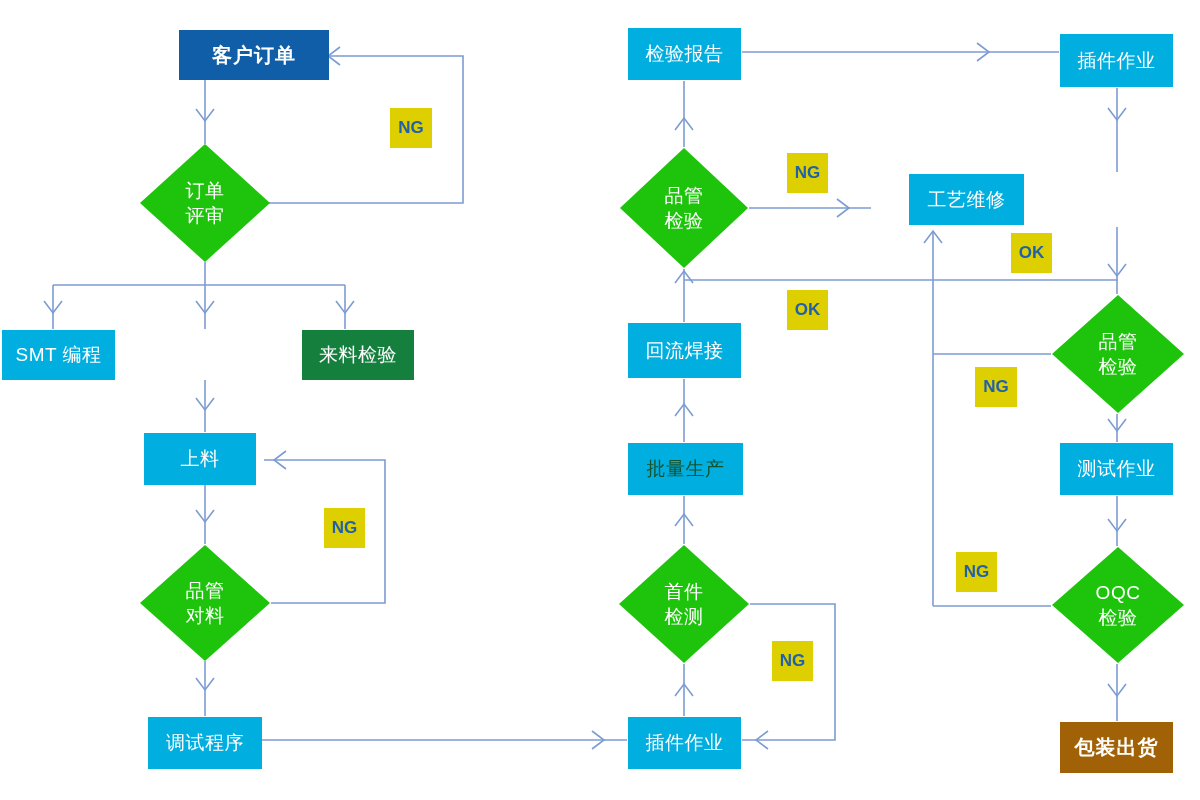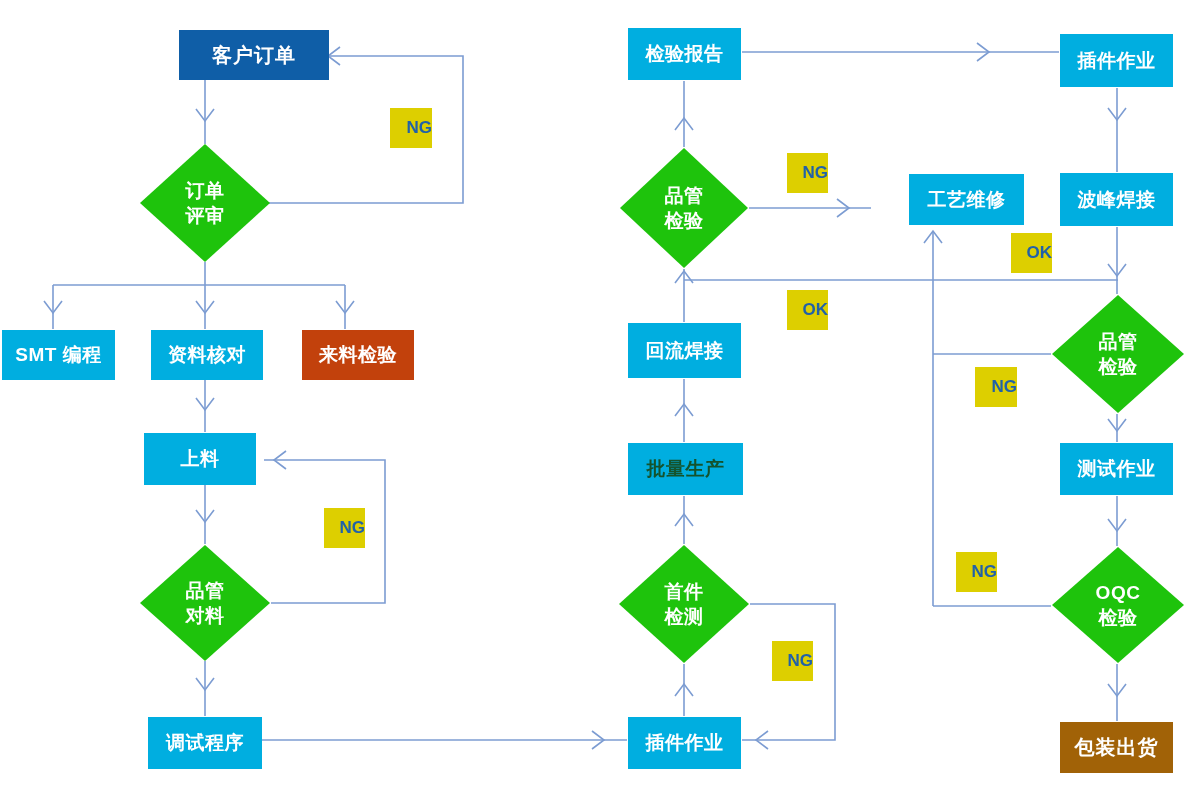--- a/index.html
+++ b/index.html
@@ -5,30 +5,30 @@
   html,body{margin:0;padding:0;background:#ffffff;}
   body{width:1200px;height:800px;overflow:hidden;}
   .canvas{
     position:relative;width:1200px;height:800px;background:#ffffff;
     font-family:"Liberation Sans","DejaVu Sans",sans-serif;
   }
   .layer{position:absolute;left:0;top:0;}
   .node{
     position:absolute;display:flex;flex-direction:column;
     align-items:center;justify-content:center;
-    color:#ffffff;text-align:center;box-sizing:border-box;font-weight:bold;
+    color:#ffffff;text-align:center;box-sizing:border-box;
   }
   .node span{display:block;line-height:1.32;}
   .process{font-size:19px;letter-spacing:0.5px;}
   .terminal{font-size:20px;font-weight:600;letter-spacing:1px;}
   .decision{
     clip-path:polygon(50% 0,100% 50%,50% 100%,0 50%);
     font-size:19px;letter-spacing:0.5px;
   }
-  .tag{font-size:17px;font-weight:700;align-items:flex-end;}
+  .tag{font-size:17px;font-weight:700;}
 </style>
 </head>
 <body>
 
 <div class="canvas" style="background: rgb(255, 255, 255);">
     <svg width="1200" height="800" class="layer">
       <polyline points="205,80 205,144" fill="none" stroke="#7C9CD2" stroke-width="1.6"></polyline>
       <polyline points="269,203 463,203 463,56 286,56" fill="none" stroke="#7C9CD2" stroke-width="1.6"></polyline>
       <polyline points="205,262 205,285" fill="none" stroke="#7C9CD2" stroke-width="1.6"></polyline>
       <polyline points="53,285 345,285" fill="none" stroke="#7C9CD2" stroke-width="1.6"></polyline>
@@ -84,24 +84,21 @@
     </svg>
     <div class="node terminal" style="left: 135px; top: 30px; width: 150px; height: 50px; background: rgb(15, 94, 167); color: rgb(255, 255, 255); margin-left: 44px;">
       <span>客户订单</span>
     </div>
     <div class="node terminal" style="left: 1060px; top: 722px; width: 113px; height: 51px; background: #a16207; color: rgb(255, 255, 255);">
       <span>包装出货</span>
     </div>
     <div class="node process" style="left: 2px; top: 330px; width: 113px; height: 50px; background: rgb(0, 174, 224); color: rgb(255, 255, 255);">
       <span>SMT 编程</span>
     </div>
-    <div class="node process" style="left: 151px; top: 330px; width: 112px; height: 50px; background: rgb(0, 174, 224); color: rgb(255, 255, 255);">
-      <span>资料核对</span>
-    </div>
-    <div class="node process" style="left: 302px; top: 330px; width: 112px; height: 50px; background: #c2410c; color: rgb(255, 255, 255);">
+    <div class="node process" style="left: 302px; top: 330px; width: 112px; height: 50px; background: #15803d; color: rgb(255, 255, 255);">
       <span>来料检验</span>
     </div>
     <div class="node process" style="left: 144px; top: 433px; width: 112px; height: 52px; background: rgb(0, 174, 224); color: rgb(255, 255, 255);">
       <span>上料</span>
     </div>
     <div class="node process" style="left: 148px; top: 717px; width: 114px; height: 52px; background: rgb(0, 174, 224); color: rgb(255, 255, 255);">
       <span>调试程序</span>
     </div>
     <div class="node process" style="left: 628px; top: 717px; width: 113px; height: 52px; background: rgb(0, 174, 224); color: rgb(255, 255, 255);">
       <span>插件作业</span>
@@ -113,23 +110,20 @@
       <span>回流焊接</span>
     </div>
     <div class="node process" style="left: 628px; top: 28px; width: 113px; height: 52px; background: rgb(0, 174, 224); color: rgb(255, 255, 255);">
       <span>检验报告</span>
     </div>
     <div class="node process" style="left: 909px; top: 174px; width: 115px; height: 51px; background: rgb(0, 174, 224); color: rgb(255, 255, 255);">
       <span>工艺维修</span>
     </div>
     <div class="node process" style="left: 1060px; top: 34px; width: 113px; height: 53px; background: rgb(0, 174, 224); color: rgb(255, 255, 255);">
       <span>插件作业</span>
-    </div>
-    <div class="node process" style="left: 1060px; top: 173px; width: 113px; height: 53px; background: rgb(0, 174, 224); color: rgb(255, 255, 255);">
-      <span>波峰焊接</span>
     </div>
     <div class="node process" style="left: 1060px; top: 443px; width: 113px; height: 52px; background: rgb(0, 174, 224); color: rgb(255, 255, 255);">
       <span>测试作业</span>
     </div>
     <div class="node decision" style="left: 140px; top: 144px; width: 130px; height: 118px; background: rgb(30, 195, 12); color: rgb(255, 255, 255);">
       <span>订单</span>
       <span>评审</span>
     </div>
     <div class="node decision" style="left: 140px; top: 545px; width: 130px; height: 116px; background: rgb(30, 195, 12); color: rgb(255, 255, 255);">
       <span>品管</span>

